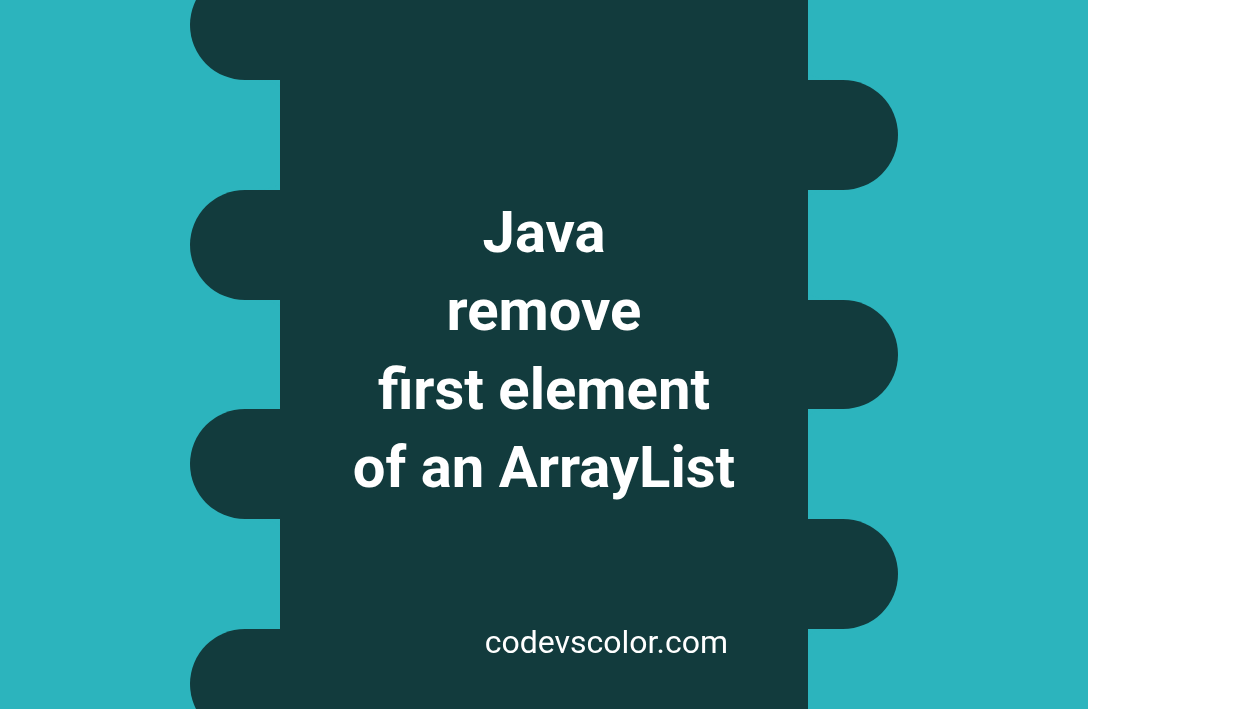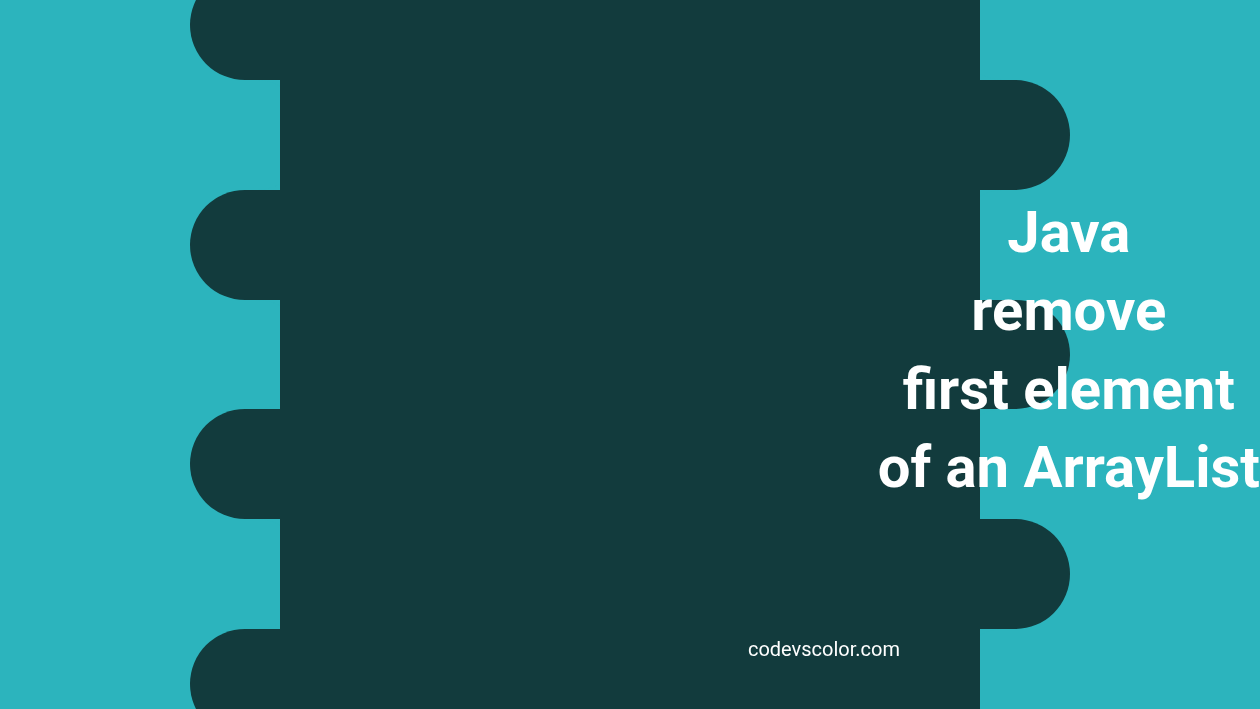--- a/index.html
+++ b/index.html
@@ -1,23 +1,23 @@
 <!DOCTYPE html>
 <html style="--light: #2cb4bd; --dark: #123b3d;"><head>
   <meta charset="utf-8">
   <style>
     * { margin: 0; padding: 0; box-sizing: border-box; }
     html, body { width: 1260px; height: 709px; overflow: hidden; }
     .canvas {
-      width: 1260px;
+      width: 1088px;
       height: 709px;
       position: relative;
       display: flex;
       align-items: center;
-      justify-content: flex-end;
+      justify-content: center;
     }
     .bg-light { position: absolute; inset: 0; z-index: 1; }
     .blob-wrap {
       position: absolute;
       inset: 0;
       z-index: 2;
       overflow: hidden;
     }
     .blob {
       position: absolute;
@@ -71,21 +71,21 @@
       white-space: pre-line;
       margin-top: -10px;
     }
     .attribution {
       position: absolute;
       right: 360px;
       bottom: 48px;
       z-index: 5;
       font-family: -apple-system, "Segoe UI", Roboto, Helvetica, Arial, sans-serif;
       font-weight: 400;
-      font-size: 20px;
+      font-size: 32px;
     }
   </style>
 </head>
 <body>
 
 <div class="canvas">
   <div class="bg-light" style="background: rgb(44, 180, 189);"></div>
   <div class="blob-wrap">
     <div class="blob blob-center"></div>
     <div class="edge edge-left">

